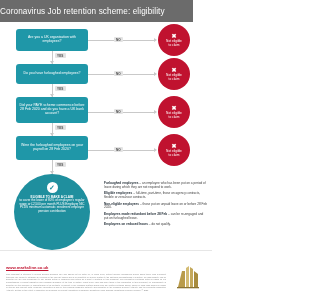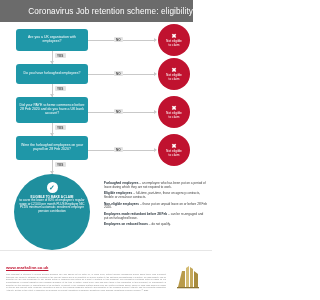--- a/index.html
+++ b/index.html
@@ -13,21 +13,21 @@
     position: relative;
     width: 212px; height: 300px;
     background: #ffffff;
   }
 
   
   .header {
     position: absolute; left: 0; top: 0;
     width: 193px; height: 22px;
     background: #6b6b6b;
-    display: flex; align-items: center; justify-content: flex-end;
+    display: flex; align-items: center; justify-content: flex-start;
   }
   .header-title {
     color: #ffffff;
     font-size: 8.2px;
     letter-spacing: 0.1px;
     white-space: nowrap;
   }
 
   
   .flow {

